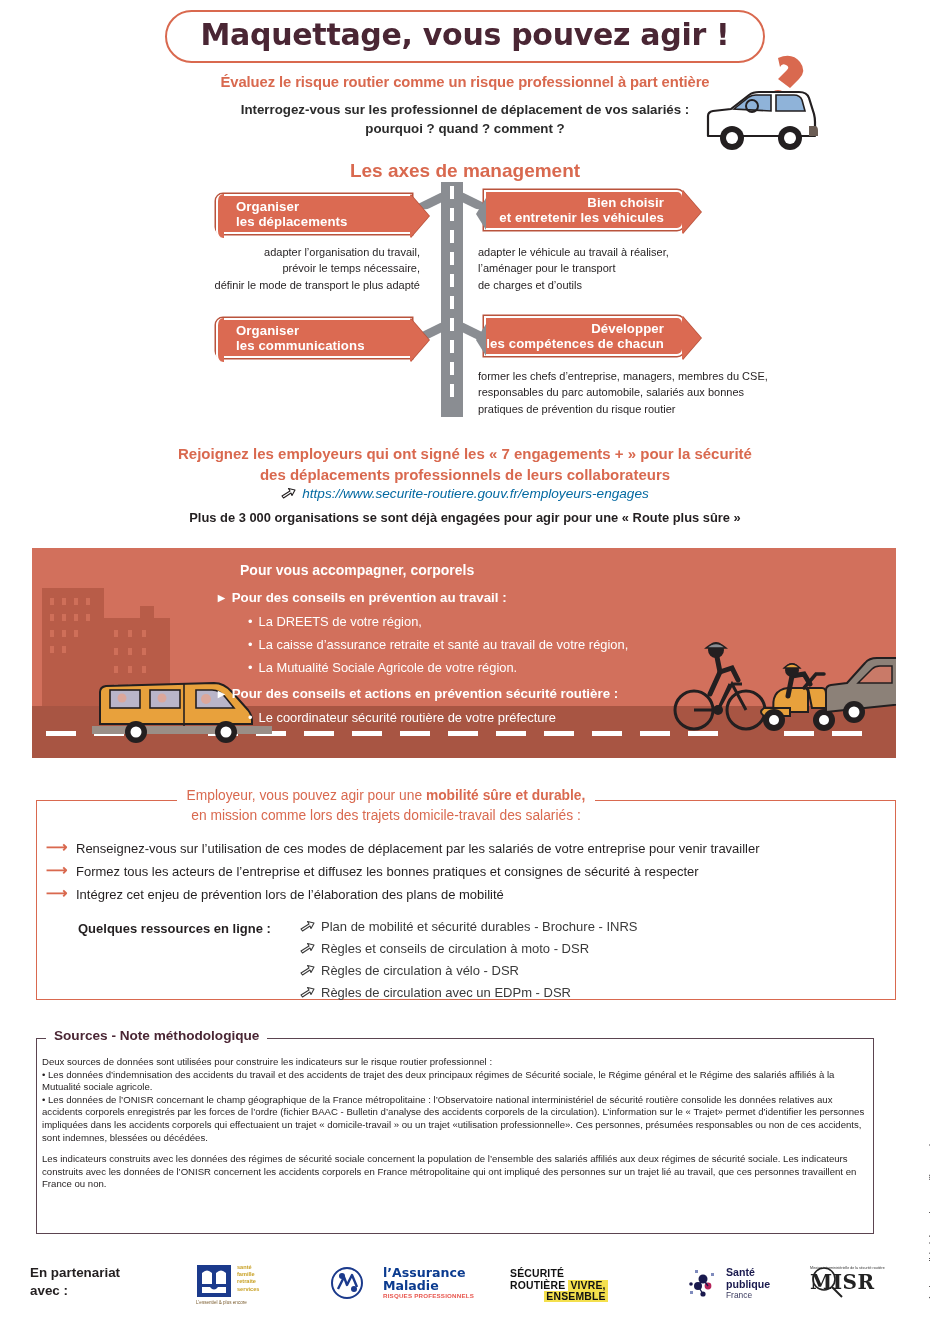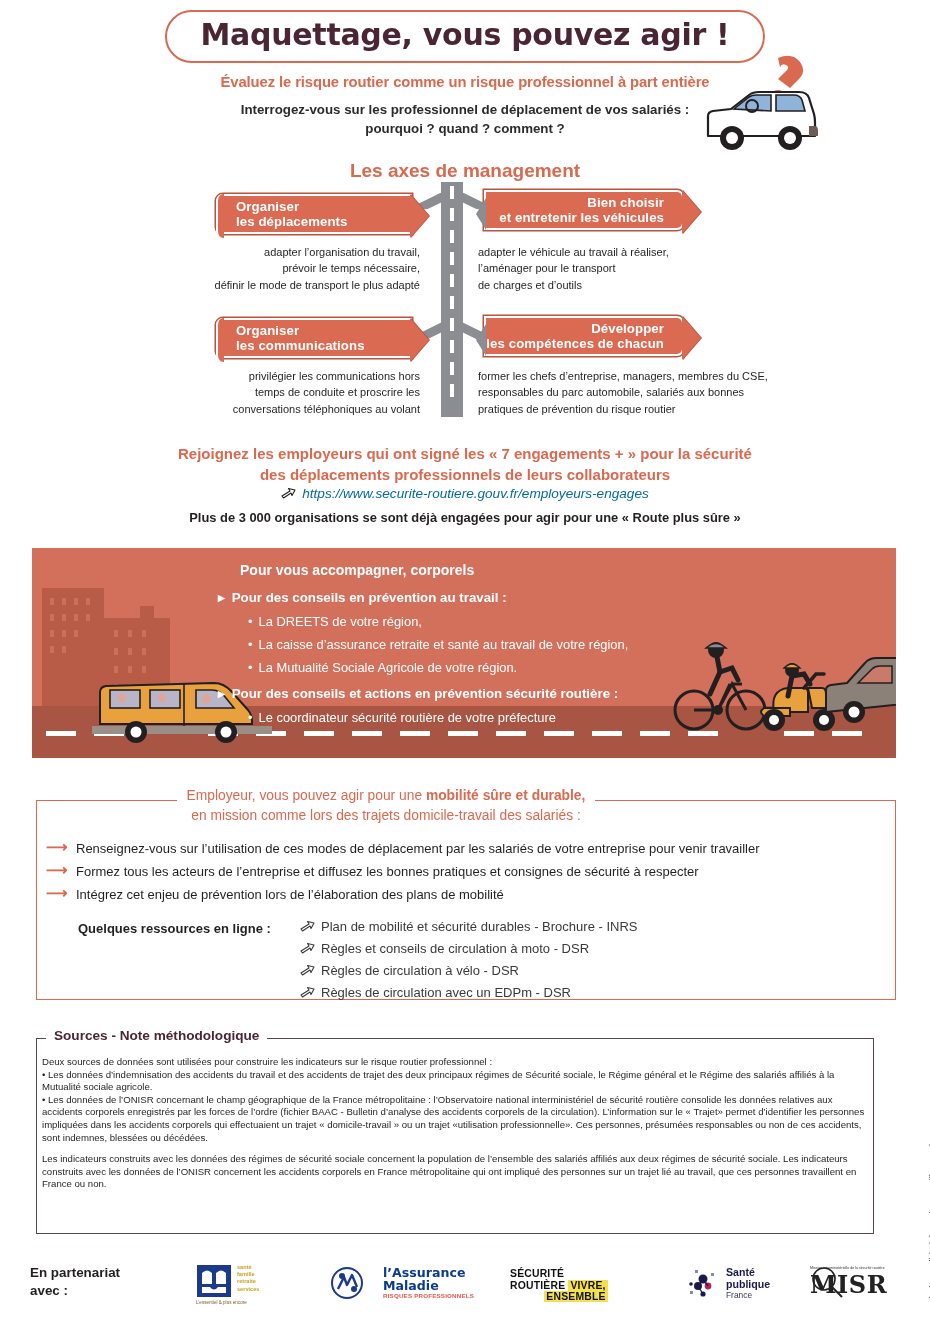--- a/index.html
+++ b/index.html
@@ -182,21 +182,21 @@
   }
   .logo { position:absolute; }
   .lg-cnav-txt { font-size:5.6px; font-weight:700; color:#C9A227; line-height:7.2px; }
   .lg-cnav-sub { font-size:4.6px; color:#7a5c2e; }
   .lg-am-1 { font-size:12.6px; font-weight:700; color:#0B3B8F; line-height:13px; font-family:"DejaVu Sans",sans-serif;}
   .lg-am-2 { font-size:6.2px; font-weight:700; color:#E8574F; letter-spacing:.2px; }
   .lg-sr-1 { font-size:10.4px; font-weight:700; color:#111; line-height:11.6px; letter-spacing:.2px;}
   .lg-sr-hi { background:#F4E04D; padding:0 2px; }
   .lg-spf-1 { font-size:10.6px; font-weight:700; color:#1a1a4e; line-height:12px; }
   .lg-spf-2 { font-size:8.4px; color:#3a3a5e; }
-  .lg-misr { font-size:24px; font-weight:700; color:#222; letter-spacing:.5px; font-family:"DejaVu Serif",serif;}
+  .lg-misr { font-size:20px; font-weight:700; color:#222; letter-spacing:.5px; font-family:"DejaVu Serif",serif;}
   .lg-misr-top { font-size:3.6px; color:#333; }
 </style>
 </head>
 <body>
 
 <div class="page">
 
   <div class="title-wrap">
     <div class="title-box">
       <span>Maquettage, vous pouvez agir !</span>
@@ -270,25 +270,20 @@
       <div>l’aménager pour le transport</div>
       <div>de charges et d’outils</div>
     </div>
 
     <div class="sign sign-left" style="left:216px; top:136px; width:196px;">
       <div class="sign-txt">
         <div>Organiser</div>
         <div>les communications</div>
       </div>
     </div>
-    <div class="desc desc-l" style="left:100px; top:186px; width:320px;">
-      <div>privilégier les communications hors</div>
-      <div>temps de conduite et proscrire les</div>
-      <div>conversations téléphoniques au volant</div>
-    </div>
 
     <div class="sign sign-right" style="left:484px; top:134px; width:200px;">
       <div class="sign-txt">
         <div>Développer</div>
         <div>les compétences de chacun</div>
       </div>
     </div>
     <div class="desc desc-r" style="left:478px; top:186px; width:410px;">
       <div>former les chefs d’entreprise, managers, membres du CSE,</div>
       <div>responsables du parc automobile, salariés aux bonnes</div>

